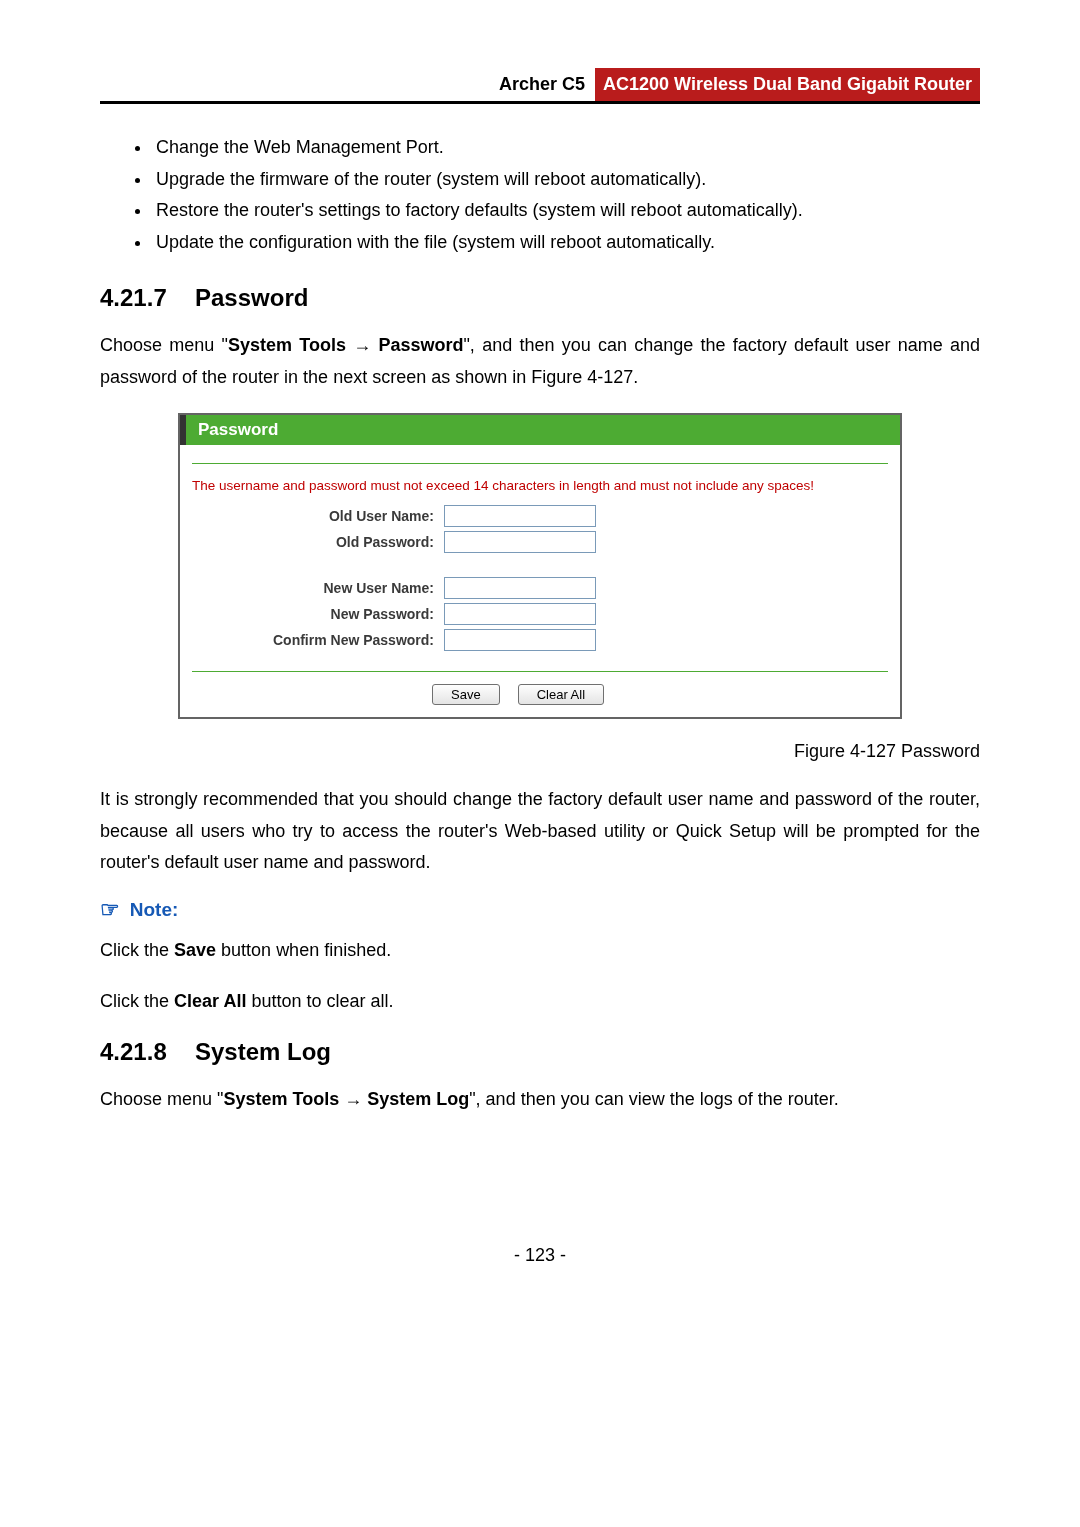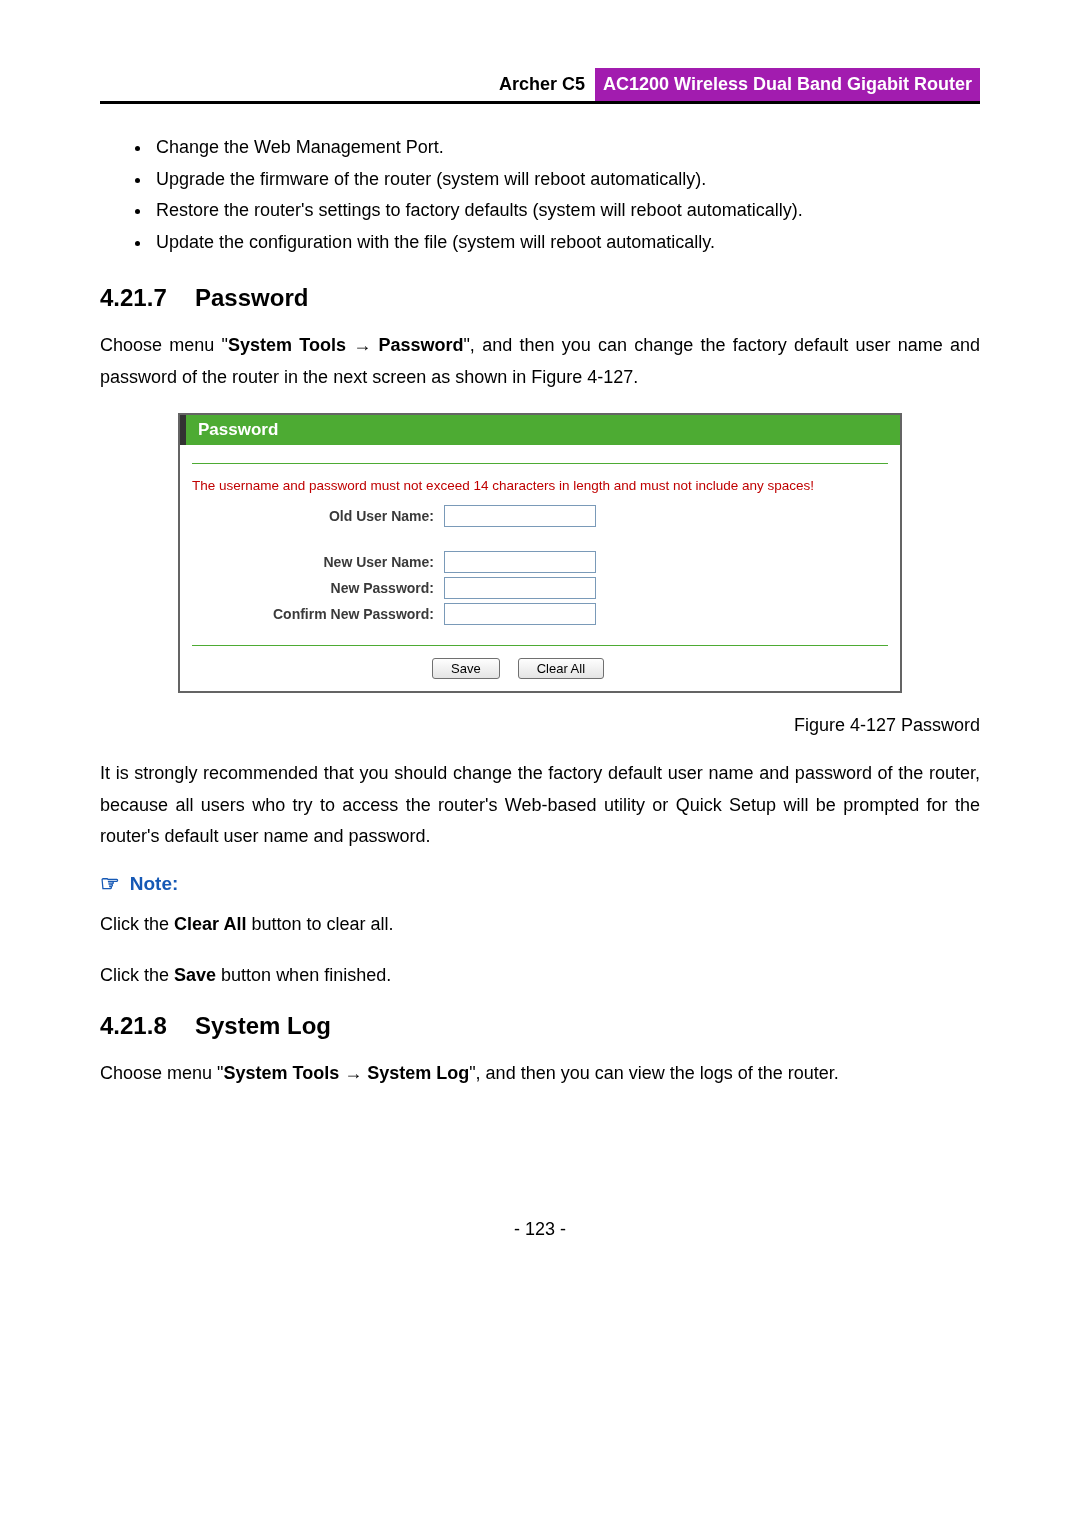--- a/index.html
+++ b/index.html
@@ -20,21 +20,21 @@
     border-bottom: 3px solid #000;
     margin-bottom: 28px;
   }
   .header-left {
     padding: 6px 10px 6px 0;
     font-weight: bold;
     font-size: 18px;
     color: #000;
   }
   .header-right {
-    background: #a21caf;
+    background: #b91c1c;
     color: #fff;
     padding: 6px 8px;
     font-weight: bold;
     font-size: 18px;
   }
   ul.bullets {
     list-style: disc;
     padding-left: 52px;
     margin: 0 0 26px 0;
   }
@@ -181,20 +181,24 @@
   <div class="figure-wrap">
     <div class="router-box">
       <div class="router-title">Password</div>
       <div class="router-sep"></div>
       <div class="router-warn">The username and password must not exceed 14 characters in length and must not include any spaces!</div>
 
       <div class="form-row">
         <div class="form-label">Old User Name:</div>
         <div class="form-input"></div>
       </div>
+      <div class="form-row">
+        <div class="form-label">Old Password:</div>
+        <div class="form-input"></div>
+      </div>
 
       <div class="form-gap"></div>
 
       <div class="form-row">
         <div class="form-label">New User Name:</div>
         <div class="form-input"></div>
       </div>
       <div class="form-row">
         <div class="form-label">New Password:</div>
         <div class="form-input"></div>
@@ -215,25 +219,25 @@
 
   <p class="para">It is strongly recommended that you should change the factory default user name and password of the router, because all users who try to access the router's Web-based utility or Quick Setup will be prompted for the router's default user name and password.</p>
 
   <div class="note-head">
     <span class="note-icon">☞</span>
     <span>Note:</span>
   </div>
 
 
   <p class="para">
+    <span>Click the </span><span class="bold">Save</span><span> button when finished.</span>
+  </p>
+
+  <p class="para">
     <span>Click the </span><span class="bold">Clear All</span><span> button to clear all.</span>
-  </p>
-
-  <p class="para">
-    <span>Click the </span><span class="bold">Save</span><span> button when finished.</span>
   </p>
 
   <div class="section-heading">
     <span class="num">4.21.8</span><span>System Log</span>
   </div>
 
   <p class="para">
     <span>Choose menu "</span><span class="bold">System Tools</span><span class="bold arrow"> → </span><span class="bold">System Log</span><span>", and then you can view the logs of the router.</span>
   </p>
 

